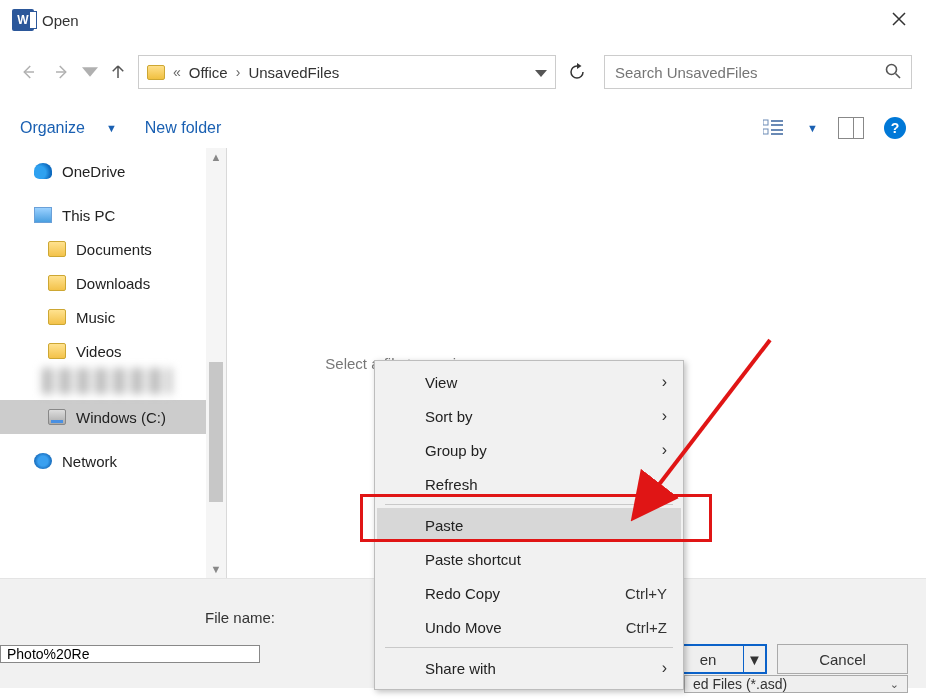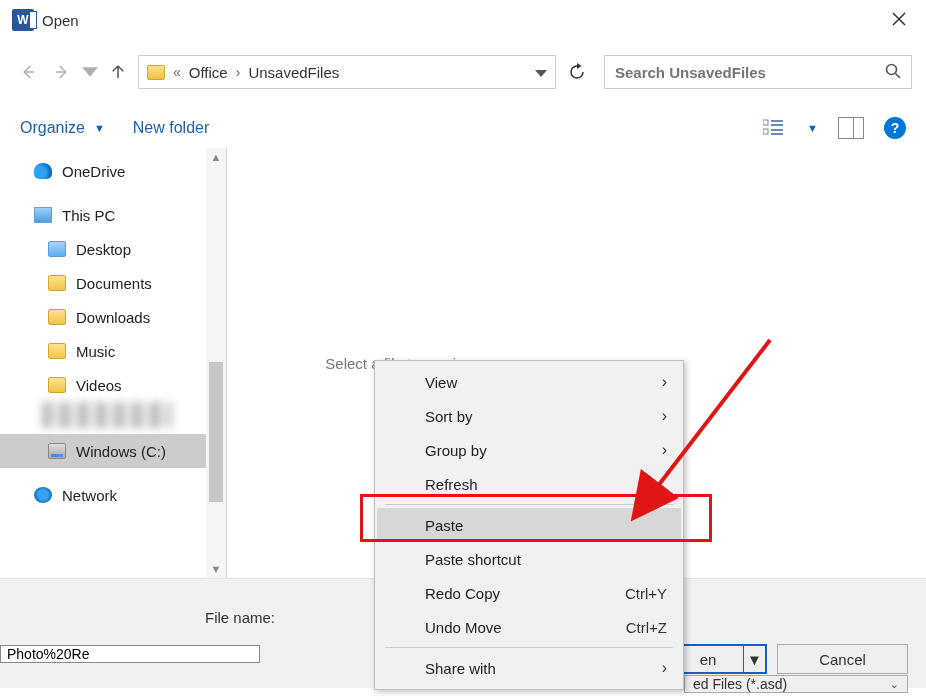--- a/index.html
+++ b/index.html
@@ -20,28 +20,28 @@
 .navbtn { width:28px; height:28px; display:flex; align-items:center; justify-content:center; color:#b0b0b0; }
 .navbtn svg { width:18px; height:18px; }
 .navbtn.dark { color:#555; }
 .addressbar { flex:0 0 418px; height:34px; border:1px solid #ccc; display:flex; align-items:center; padding:0 8px; gap:8px; }
 .addressbar .folder-ico { width:18px; height:15px; background:linear-gradient(#ffe08a,#f0c040); border:1px solid #cda733; border-radius:2px; }
 .addressbar .crumb { color:#333; font-size:15px; }
 .addressbar .sep { color:#666; }
 .addressbar .ab-dd { margin-left:auto; color:#555; }
 .refreshbtn { width:30px; height:34px; display:flex; align-items:center; justify-content:center; color:#444; }
 .searchbox { flex:1; height:34px; border:1px solid #ccc; display:flex; align-items:center; padding:0 10px; margin-left:6px; }
-.searchbox input { border:none; outline:none; flex:1; font-size:15px; color:#555;font-weight:bold; }
+.searchbox input { border:none; outline:none; flex:1; font-size:15px; color:#555; }
 .searchbox .mag { color:#555; }
 
 .blank2 { height:14px; }
 
 
 .toolbar { height:40px; display:flex; align-items:center; padding:0 20px; gap:28px; }
-.tb-item { color:#1a60b2; font-size:16px; display:flex; align-items:center; gap:9px; }
+.tb-item { color:#1a60b2; font-size:16px; display:flex; align-items:center; gap:21px; }
 .tb-item .caret { font-size:11px; }
 .tb-right { margin-left:auto; display:flex; align-items:center; gap:20px; }
 .viewbtn { width:26px; height:22px; display:flex; align-items:center; justify-content:center; color:#6a8ab5; }
 .viewcaret { color:#1a60b2; font-size:11px; }
 .previewbtn { width:26px; height:22px; border:1px solid #888; position:relative; }
 .previewbtn::after { content:""; position:absolute; left:60%; top:0; bottom:0; width:1px; background:#888; }
 .helpbtn { width:22px; height:22px; border-radius:50%; background:#0078d7; color:#fff; display:flex; align-items:center; justify-content:center; font-weight:bold; font-size:14px; }
 
 
 .main { display:flex; height:430px; position:relative; }
@@ -205,24 +205,20 @@
     <div class="tree-item">
         <span class="ico onedrive"></span>
         <span>OneDrive</span>
       </div>
     <div style="height:10px"></div>
     <div class="tree-item">
         <span class="ico pc"></span>
         <span>This PC</span>
       </div>
     <div class="tree-item indent">
-        <span class="ico folder blue"></span>
-        <span>Desktop</span>
-      </div>
-    <div class="tree-item indent">
         <span class="ico folder"></span>
         <span>Documents</span>
       </div>
     <div class="tree-item indent">
         <span class="ico folder"></span>
         <span>Downloads</span>
       </div>
     <div class="tree-item indent">
         <span class="ico folder"></span>
         <span>Music</span>

